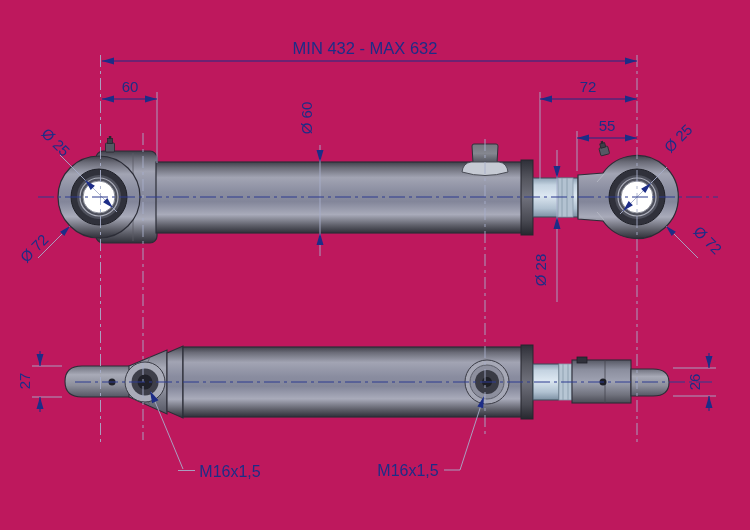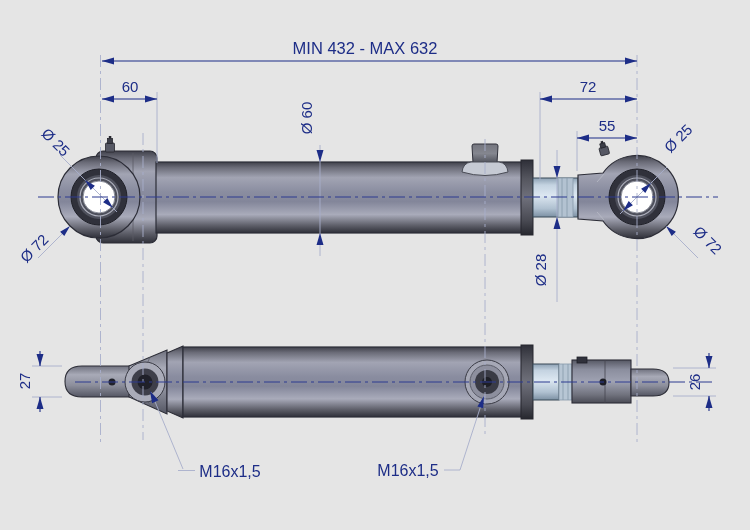--- a/index.html
+++ b/index.html
@@ -1,16 +1,16 @@
 <!DOCTYPE html>
 <html><head>
 <meta charset="utf-8">
 <style>
   html,body{margin:0;padding:0;background:#ffffff;}
-  .canvas{position:relative;width:750px;height:530px;background:#e5e5e5;overflow:hidden;
+  .canvas{position:relative;width:750px;height:530px;background:#be185d;overflow:hidden;
           font-family:"Liberation Sans", sans-serif;}
   svg text{font-family:"Liberation Sans", sans-serif;fill:#1d2d87;}
   .dimtxt{font-size:15px;}
   .bigtxt{font-size:16.5px;}
   .thread{font-size:16px;}
 </style>
 </head>
 <body>
 
 <div class="canvas">

